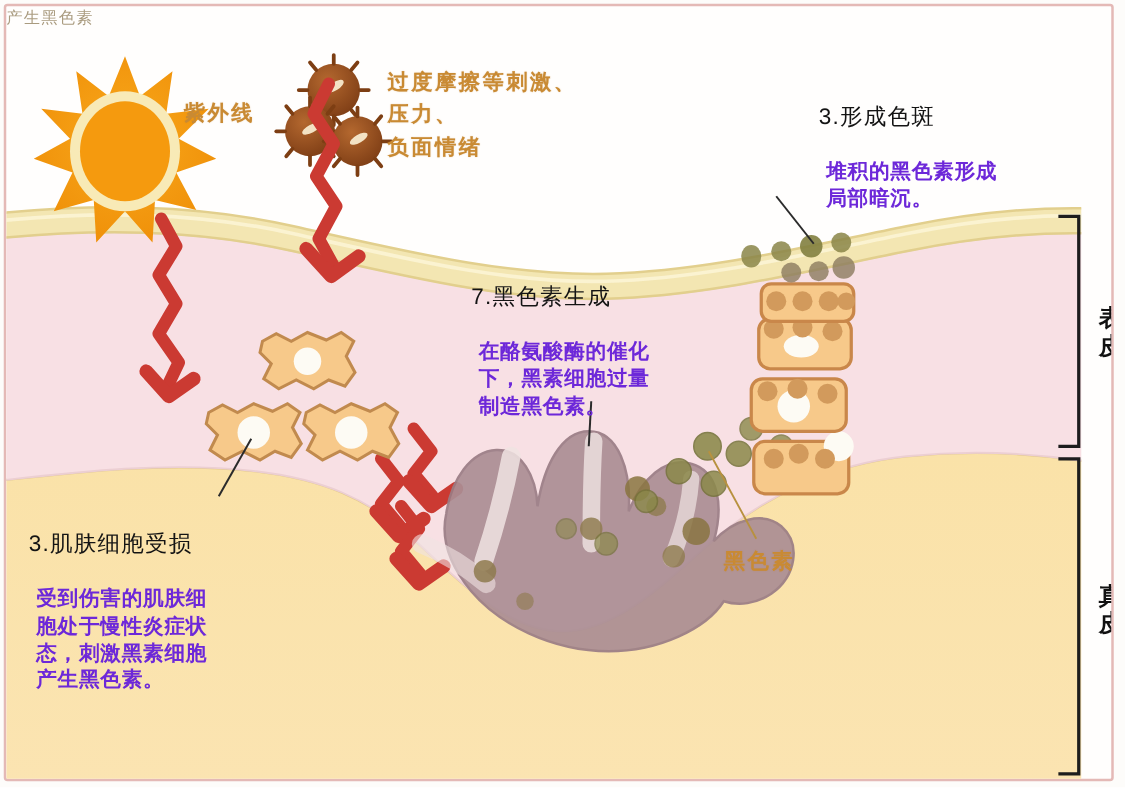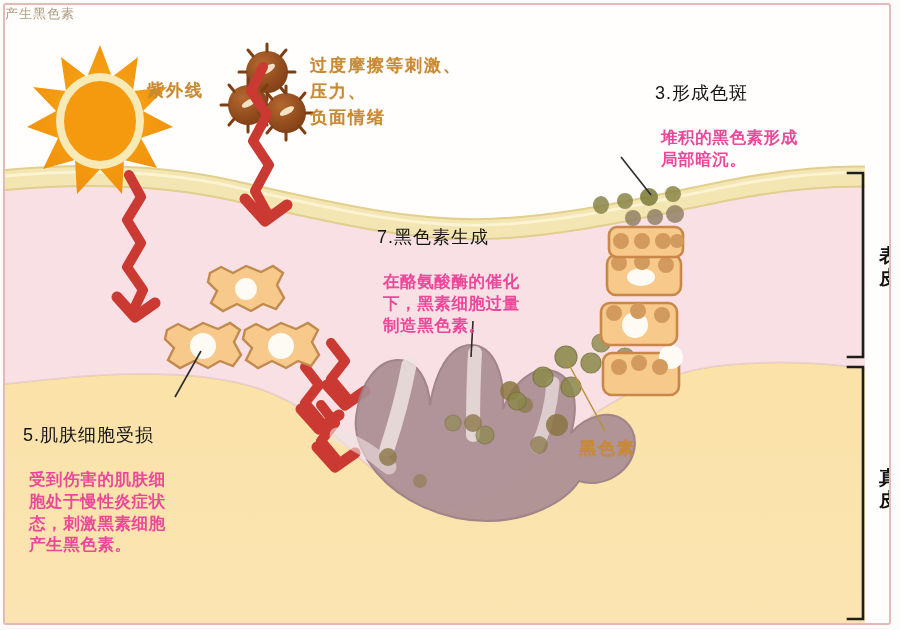--- a/index.html
+++ b/index.html
@@ -43,21 +43,21 @@
   }
   .step-title{
     font-weight:normal;
     font-size:18px;
     color:#141414;
     letter-spacing:1px;
   }
   .step-body{
     font-weight:bold;
     font-size:16.5px;
-    color:#ec4899;
+    color:#6d28d9;
     letter-spacing:.6px;
   }
   #step1{ left:18px; top:398px; width:190px; }
   #step1 .step-body{ padding-left:6px; }
   #step2{ left:372px; top:200px; width:200px; }
   #step2 .step-body{ padding-left:6px; }
   #step3{ left:650px; top:56px; width:215px; }
   #step3 .step-body{ padding-left:6px; }
 
   .hand-label{
@@ -366,21 +366,21 @@
           <g stroke="#1d1d1d" stroke-width="2.6" fill="none" stroke-linecap="square">
             <path d="M843,168 L858,168 L858,352 L843,352"></path>
             <path d="M843,362 L858,362 L858,614 L843,614"></path>
           </g>
 
         </g>
       </svg>
     </div>
 
     <div class="label" id="step1">
-      <div class="step-title">5.肌肤细胞受损</div>
+      <div class="step-title">3.肌肤细胞受损</div>
       <div class="step-body">受到伤害的肌肤细
 胞处于慢性炎症状
 态，刺激黑素细胞
 产生黑色素。</div>
     </div>
 
     <div class="label" id="step2">
       <div class="step-title">7.黑色素生成</div>
       <div class="step-body">在酪氨酸酶的催化
 下，黑素细胞过量

